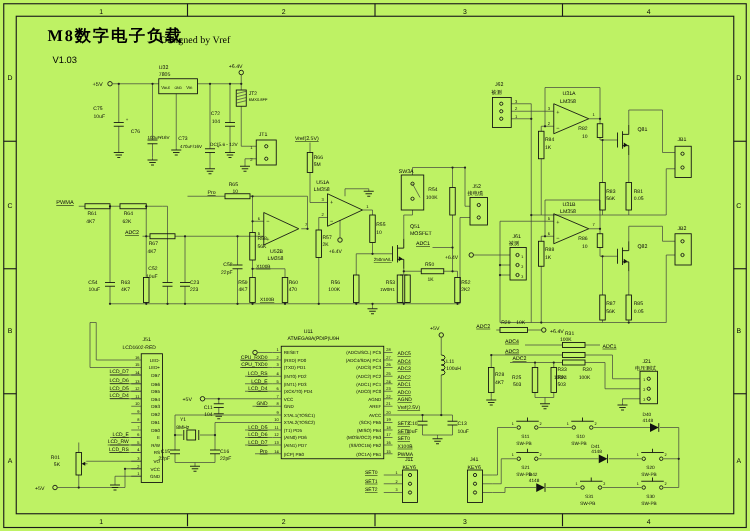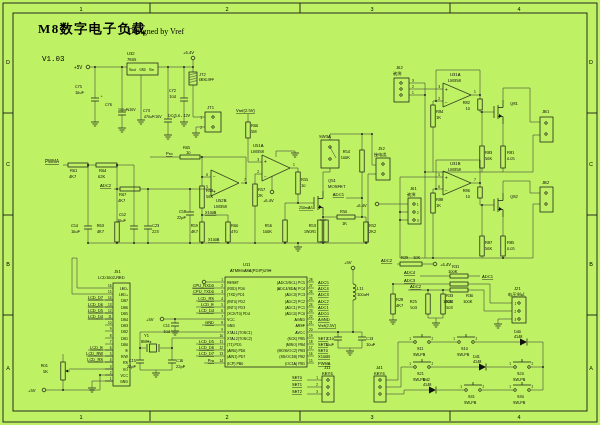--- a/index.html
+++ b/index.html
@@ -7,21 +7,21 @@
   svg{position:absolute;left:0;top:0;}
   text{font-family:"Liberation Sans",sans-serif;fill:#0a0a0a;}
   .bd{stroke:#1a1a1a;stroke-width:.9;fill:none;}
   .w{stroke:#3d3d3d;stroke-width:.55;}
   .sym{stroke:#111;stroke-width:.7;fill:none;}
   .sym2{stroke:#111;stroke-width:.7;}
   .fill{fill:#111;stroke:none;}
   .dot{fill:#222;}
   .t-main{position:absolute;left:38px;top:20px;font-family:"Liberation Serif",serif;font-weight:bold;font-size:13px;letter-spacing:1.5px;color:#000;}
   .t-designer{position:absolute;left:128px;top:27px;font-family:"Liberation Serif",serif;font-size:8px;color:#000;}
-  .t-version{position:absolute;left:42px;top:55px;font-family:Liberation Mono, monospace;font-size:7.5px;color:#000;}
+  .t-version{position:absolute;left:42px;top:43px;font-family:Liberation Sans, sans-serif;font-size:7.5px;color:#000;}
 </style>
 </head>
 <body>
 
 <div class="page">
   <svg id="schem" width="600" height="425" viewBox="0 0 600 425">
       <g>
         <rect x="3" y="3" width="594" height="419" class="bd"></rect>
         <rect x="13" y="13" width="574" height="398" class="bd"></rect>
         <line x1="150" y1="3" x2="150" y2="13" class="bd"></line>

